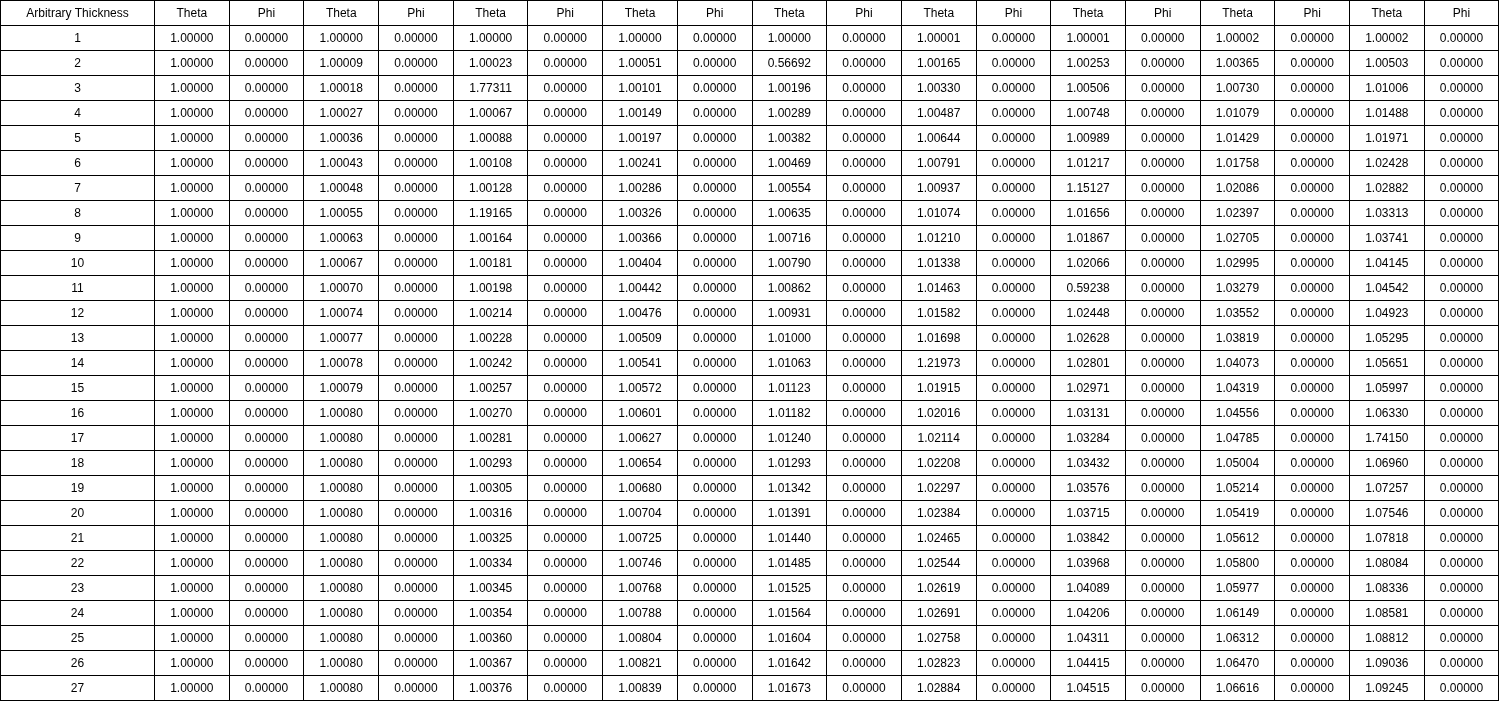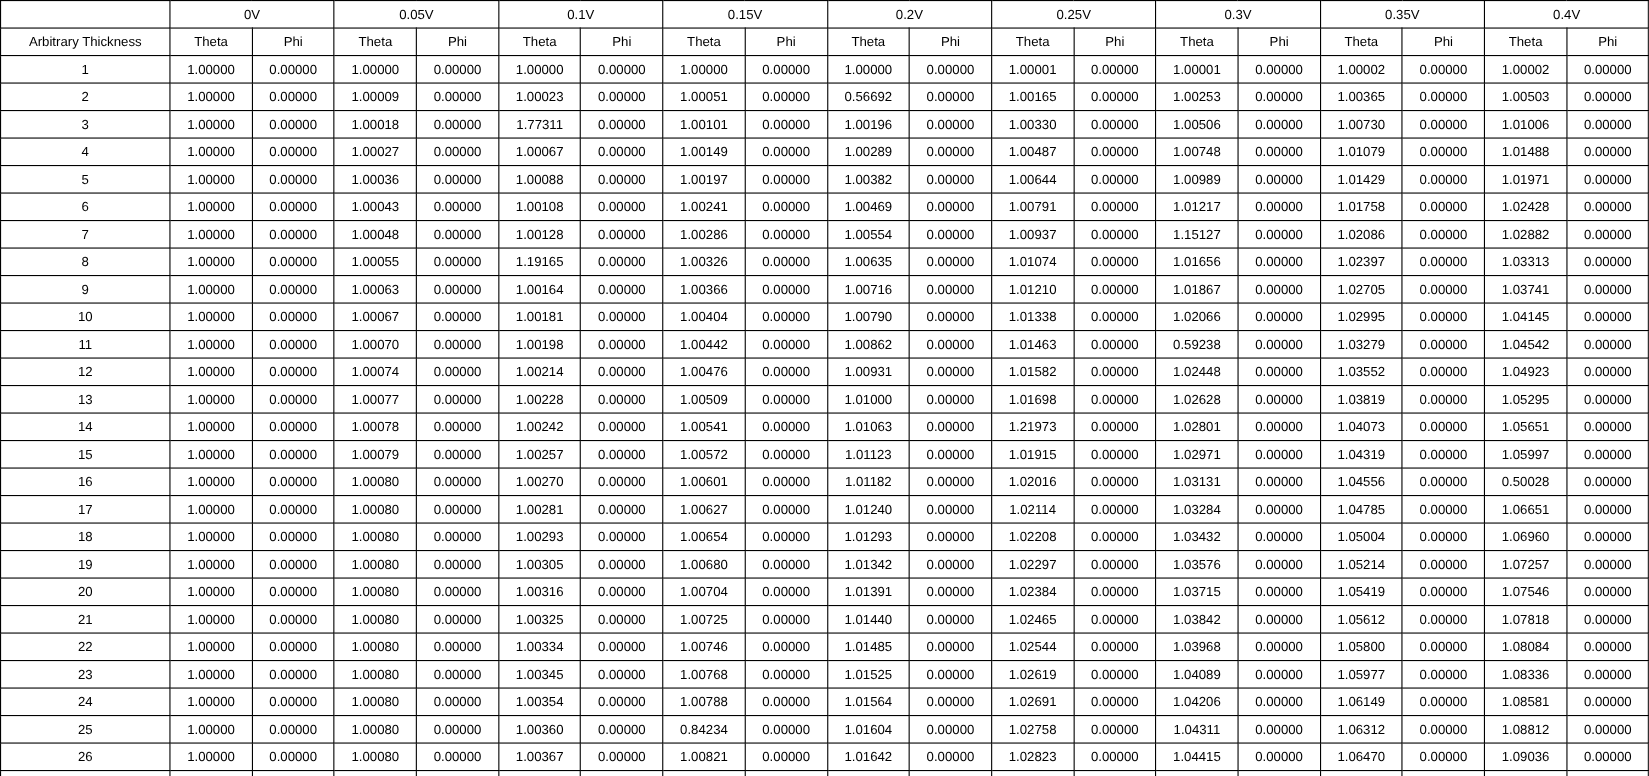--- a/index.html
+++ b/index.html
@@ -54,32 +54,20 @@
         <col class="subcol">
         <col class="subcol">
         <col class="subcol">
         <col class="subcol">
         <col class="subcol">
         <col class="subcol">
         <col class="subcol">
       </colgroup>
     <thead id="thead">
         <tr>
-          <th></th>
-          <th colspan="2">0V</th>
-          <th colspan="2">0.05V</th>
-          <th colspan="2">0.1V</th>
-          <th colspan="2">0.15V</th>
-          <th colspan="2">0.2V</th>
-          <th colspan="2">0.25V</th>
-          <th colspan="2">0.3V</th>
-          <th colspan="2">0.35V</th>
-          <th colspan="2">0.4V</th>
-        </tr>
-        <tr>
           <th>Arbitrary Thickness</th>
           <th>Theta</th>
           <th>Phi</th>
           <th>Theta</th>
           <th>Phi</th>
           <th>Theta</th>
           <th>Phi</th>
           <th>Theta</th>
           <th>Phi</th>
           <th>Theta</th>
@@ -421,42 +409,42 @@
           <td>1.00601</td>
           <td>0.00000</td>
           <td>1.01182</td>
           <td>0.00000</td>
           <td>1.02016</td>
           <td>0.00000</td>
           <td>1.03131</td>
           <td>0.00000</td>
           <td>1.04556</td>
           <td>0.00000</td>
-          <td>0.50028</td>
+          <td>1.06330</td>
           <td>0.00000</td>
         </tr>
         <tr>
           <td>17</td>
           <td>1.00000</td>
           <td>0.00000</td>
           <td>1.00080</td>
           <td>0.00000</td>
           <td>1.00281</td>
           <td>0.00000</td>
           <td>1.00627</td>
           <td>0.00000</td>
           <td>1.01240</td>
           <td>0.00000</td>
           <td>1.02114</td>
           <td>0.00000</td>
           <td>1.03284</td>
           <td>0.00000</td>
           <td>1.04785</td>
           <td>0.00000</td>
-          <td>1.06651</td>
+          <td>1.74150</td>
           <td>0.00000</td>
         </tr>
         <tr>
           <td>18</td>
           <td>1.00000</td>
           <td>0.00000</td>
           <td>1.00080</td>
           <td>0.00000</td>
           <td>1.00293</td>
           <td>0.00000</td>
@@ -600,21 +588,21 @@
           <td>0.00000</td>
         </tr>
         <tr>
           <td>25</td>
           <td>1.00000</td>
           <td>0.00000</td>
           <td>1.00080</td>
           <td>0.00000</td>
           <td>1.00360</td>
           <td>0.00000</td>
-          <td>0.84234</td>
+          <td>1.00804</td>
           <td>0.00000</td>
           <td>1.01604</td>
           <td>0.00000</td>
           <td>1.02758</td>
           <td>0.00000</td>
           <td>1.04311</td>
           <td>0.00000</td>
           <td>1.06312</td>
           <td>0.00000</td>
           <td>1.08812</td>

